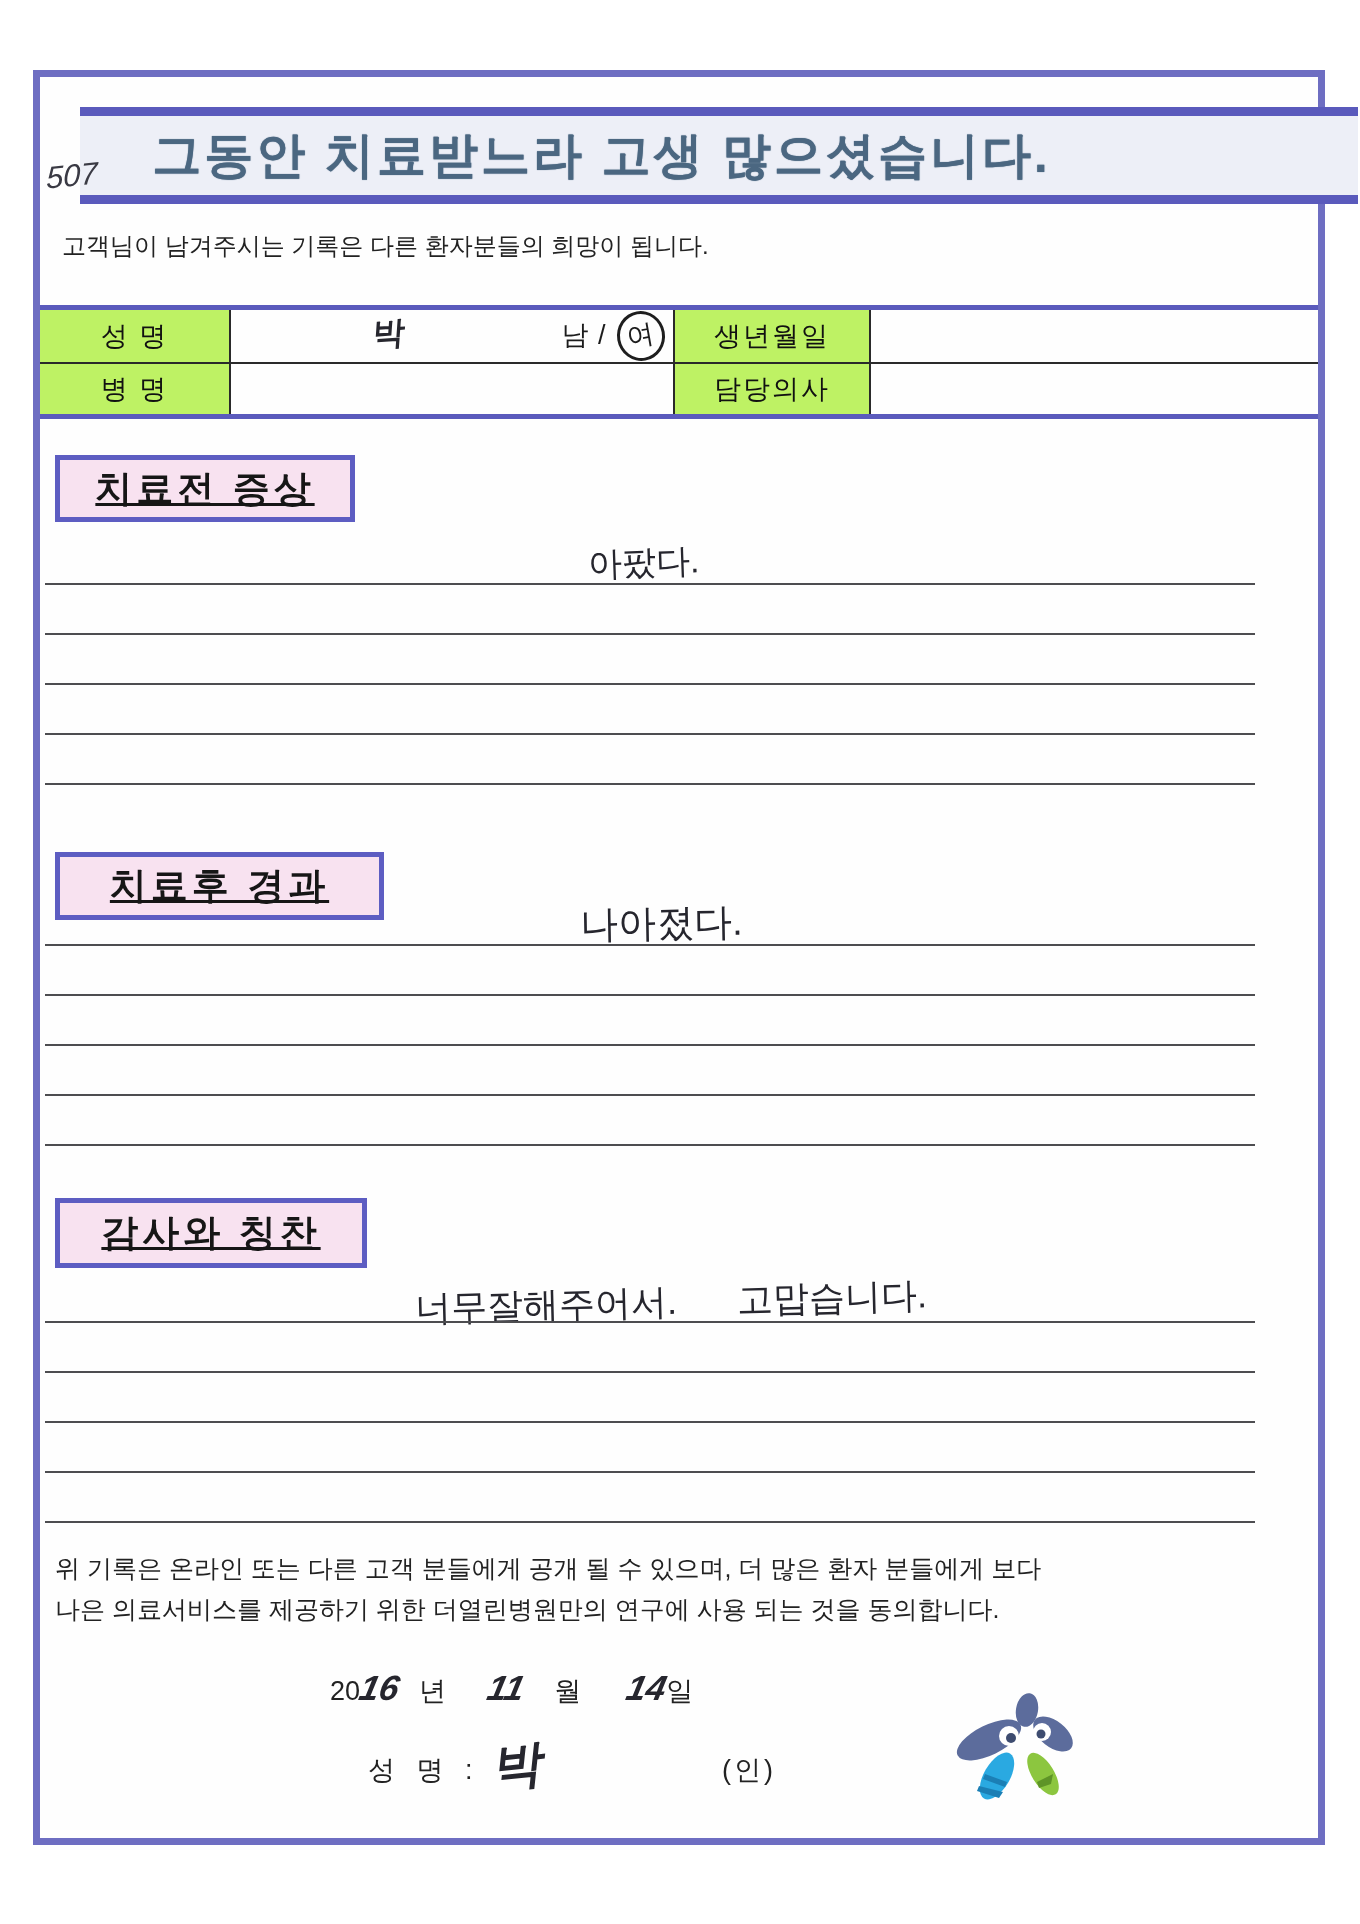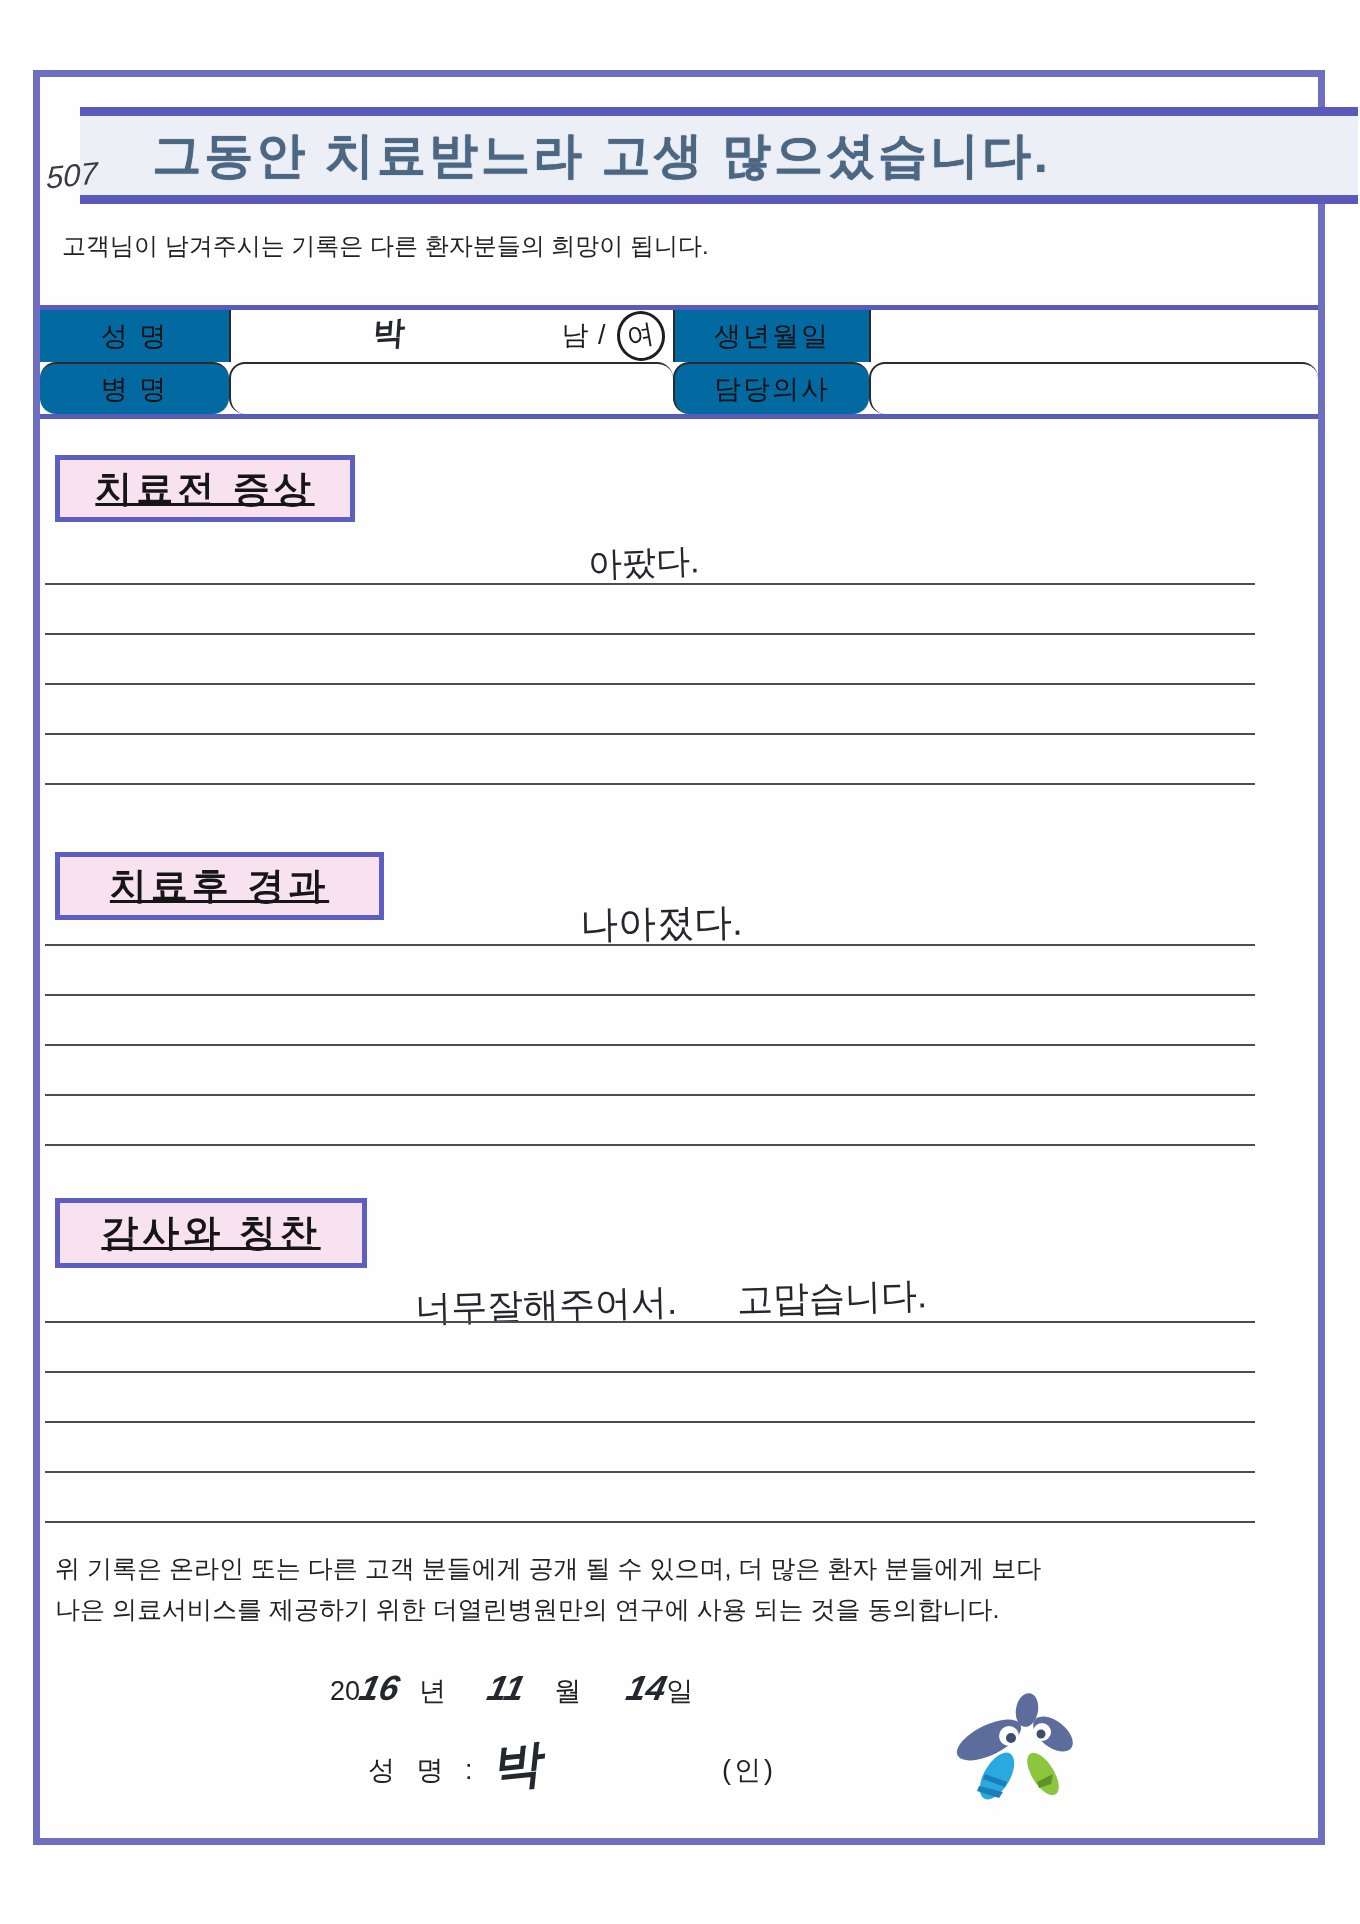--- a/index.html
+++ b/index.html
@@ -30,23 +30,23 @@
     transform:rotate(-6deg) skewX(-6deg);font-style:italic;
   }
   .intro{position:absolute;left:62px;top:228px;font-size:24px;line-height:35px;color:#222;}
   
   .ptable{
     position:absolute;left:40px;top:305px;width:1278px;height:114px;
     border-top:5px solid #5a5abc;border-bottom:5px solid #5a5abc;box-sizing:border-box;
     display:grid;grid-template-columns:189px 444px 196px 1fr;grid-template-rows:1fr 1fr;
   }
   .cell{display:flex;align-items:center;justify-content:center;box-sizing:border-box;position:relative;}
-  .cell.lbl{background:#0369a1;font-size:27px;letter-spacing:2px;color:#111;}
+  .cell.lbl{background:#bef264;font-size:27px;letter-spacing:2px;color:#111;}
   .cell.bl{border-left:2px solid #2a2a2a;}
-  .cell.bt{border-top:2px solid #2a2a2a;border-radius:16px;}
+  .cell.bt{border-top:2px solid #2a2a2a;}
   .hw{white-space:pre;color:#26262e;}
   .name-hw{
     position:absolute;left:142px;top:2px;font-size:32px;
     transform:rotate(-4deg) skewX(-8deg);font-weight:bold;
   }
   .gender{position:absolute;right:8px;top:50%;transform:translateY(-50%);font-size:27px;letter-spacing:1px;}
   .circle{
     display:inline-block;border:3px solid #1e1e1e;border-radius:50%;
     padding:3px 7px 5px 7px;transform:rotate(-10deg);margin-left:2px;
   }

